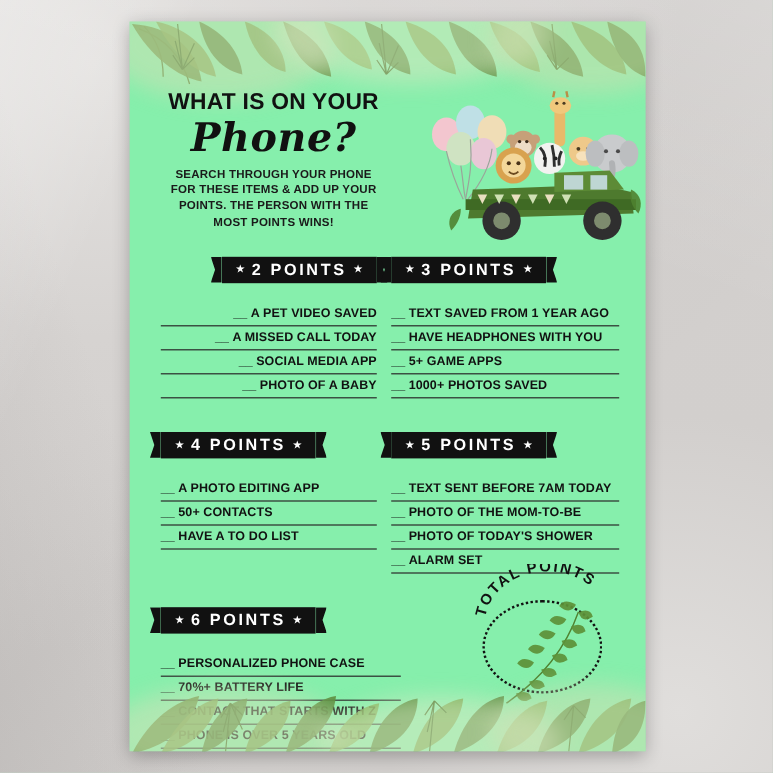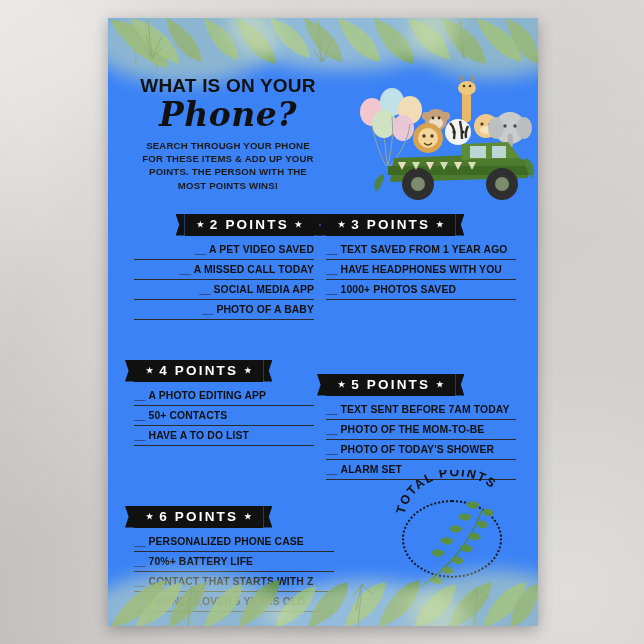--- a/index.html
+++ b/index.html
@@ -32,21 +32,21 @@
       linear-gradient(72deg, rgba(160,156,154,0.25) 0%, rgba(255,255,255,0) 22%),
       linear-gradient(200deg, rgba(255,255,255,0.22) 0%, rgba(255,255,255,0) 30%);
   }
 
   .page {
     position: absolute;
     left: 108px;
     top: 18px;
     width: 430px;
     height: 608px;
-    background: #3b82f6;
+    background: #86efac;
     box-shadow: 0 4px 14px rgba(0,0,0,0.28);
     overflow: hidden;
   }
 
   .top-foliage, .bottom-foliage, .right-foliage, .mid-foliage {
     position: absolute;
     pointer-events: none;
   }
   .top-foliage { left: 0; top: 0; width: 430px; height: 86px; }
   .bottom-foliage { left: 0; bottom: 0; width: 430px; height: 78px; }
@@ -131,21 +131,21 @@
     position: absolute;
     top: 0;
     width: 9px;
     height: 100%;
     background: #111;
   }
   .banner::before { left: -9px; clip-path: polygon(0 0, 100% 0, 100% 100%, 0 100%, 40% 50%); }
   .banner::after { right: -9px; clip-path: polygon(0 0, 100% 0, 60% 50%, 100% 100%, 0 100%); }
   .banner .star { font-size: 8px; vertical-align: 2px; letter-spacing: 0; }
 
-  .items { margin-top: 4px; }
+  .items { margin-top: 16px; }
   .item {
     font-size: 10.4px;
     font-weight: bold;
     color: #111;
     letter-spacing: 0.1px;
     padding: 4px 0 4px 0;
     border-bottom: 1px solid #2a2a2a;
     white-space: nowrap;
   }
   .item .blank { letter-spacing: 0px; margin-right: 3px; }
@@ -351,25 +351,26 @@
 
     <div class="col-right" style="top:0;">
       <div class="banner">
         <span class="star">★</span>
         <span>3 POINTS</span>
         <span class="star">★</span>
       </div>
       <div class="items">
         <div class="item"><span class="blank">__</span><span>TEXT SAVED FROM 1 YEAR AGO</span></div>
         <div class="item"><span class="blank">__</span><span>HAVE HEADPHONES WITH YOU</span></div>
+        <div class="item"><span class="blank">__</span><span>5+ GAME APPS</span></div>
         <div class="item"><span class="blank">__</span><span>1000+ PHOTOS SAVED</span></div>
       </div>
     </div>
 
-    <div class="col-right" style="top:160px;">
+    <div class="col-right" style="top:146px;">
       <div class="banner">
         <span class="star">★</span>
         <span>5 POINTS</span>
         <span class="star">★</span>
       </div>
       <div class="items">
         <div class="item"><span class="blank">__</span><span>TEXT SENT BEFORE 7AM TODAY</span></div>
         <div class="item"><span class="blank">__</span><span>PHOTO OF THE MOM-TO-BE</span></div>
         <div class="item"><span class="blank">__</span><span>PHOTO OF TODAY'S SHOWER</span></div>
         <div class="item"><span class="blank">__</span><span>ALARM SET</span></div>

